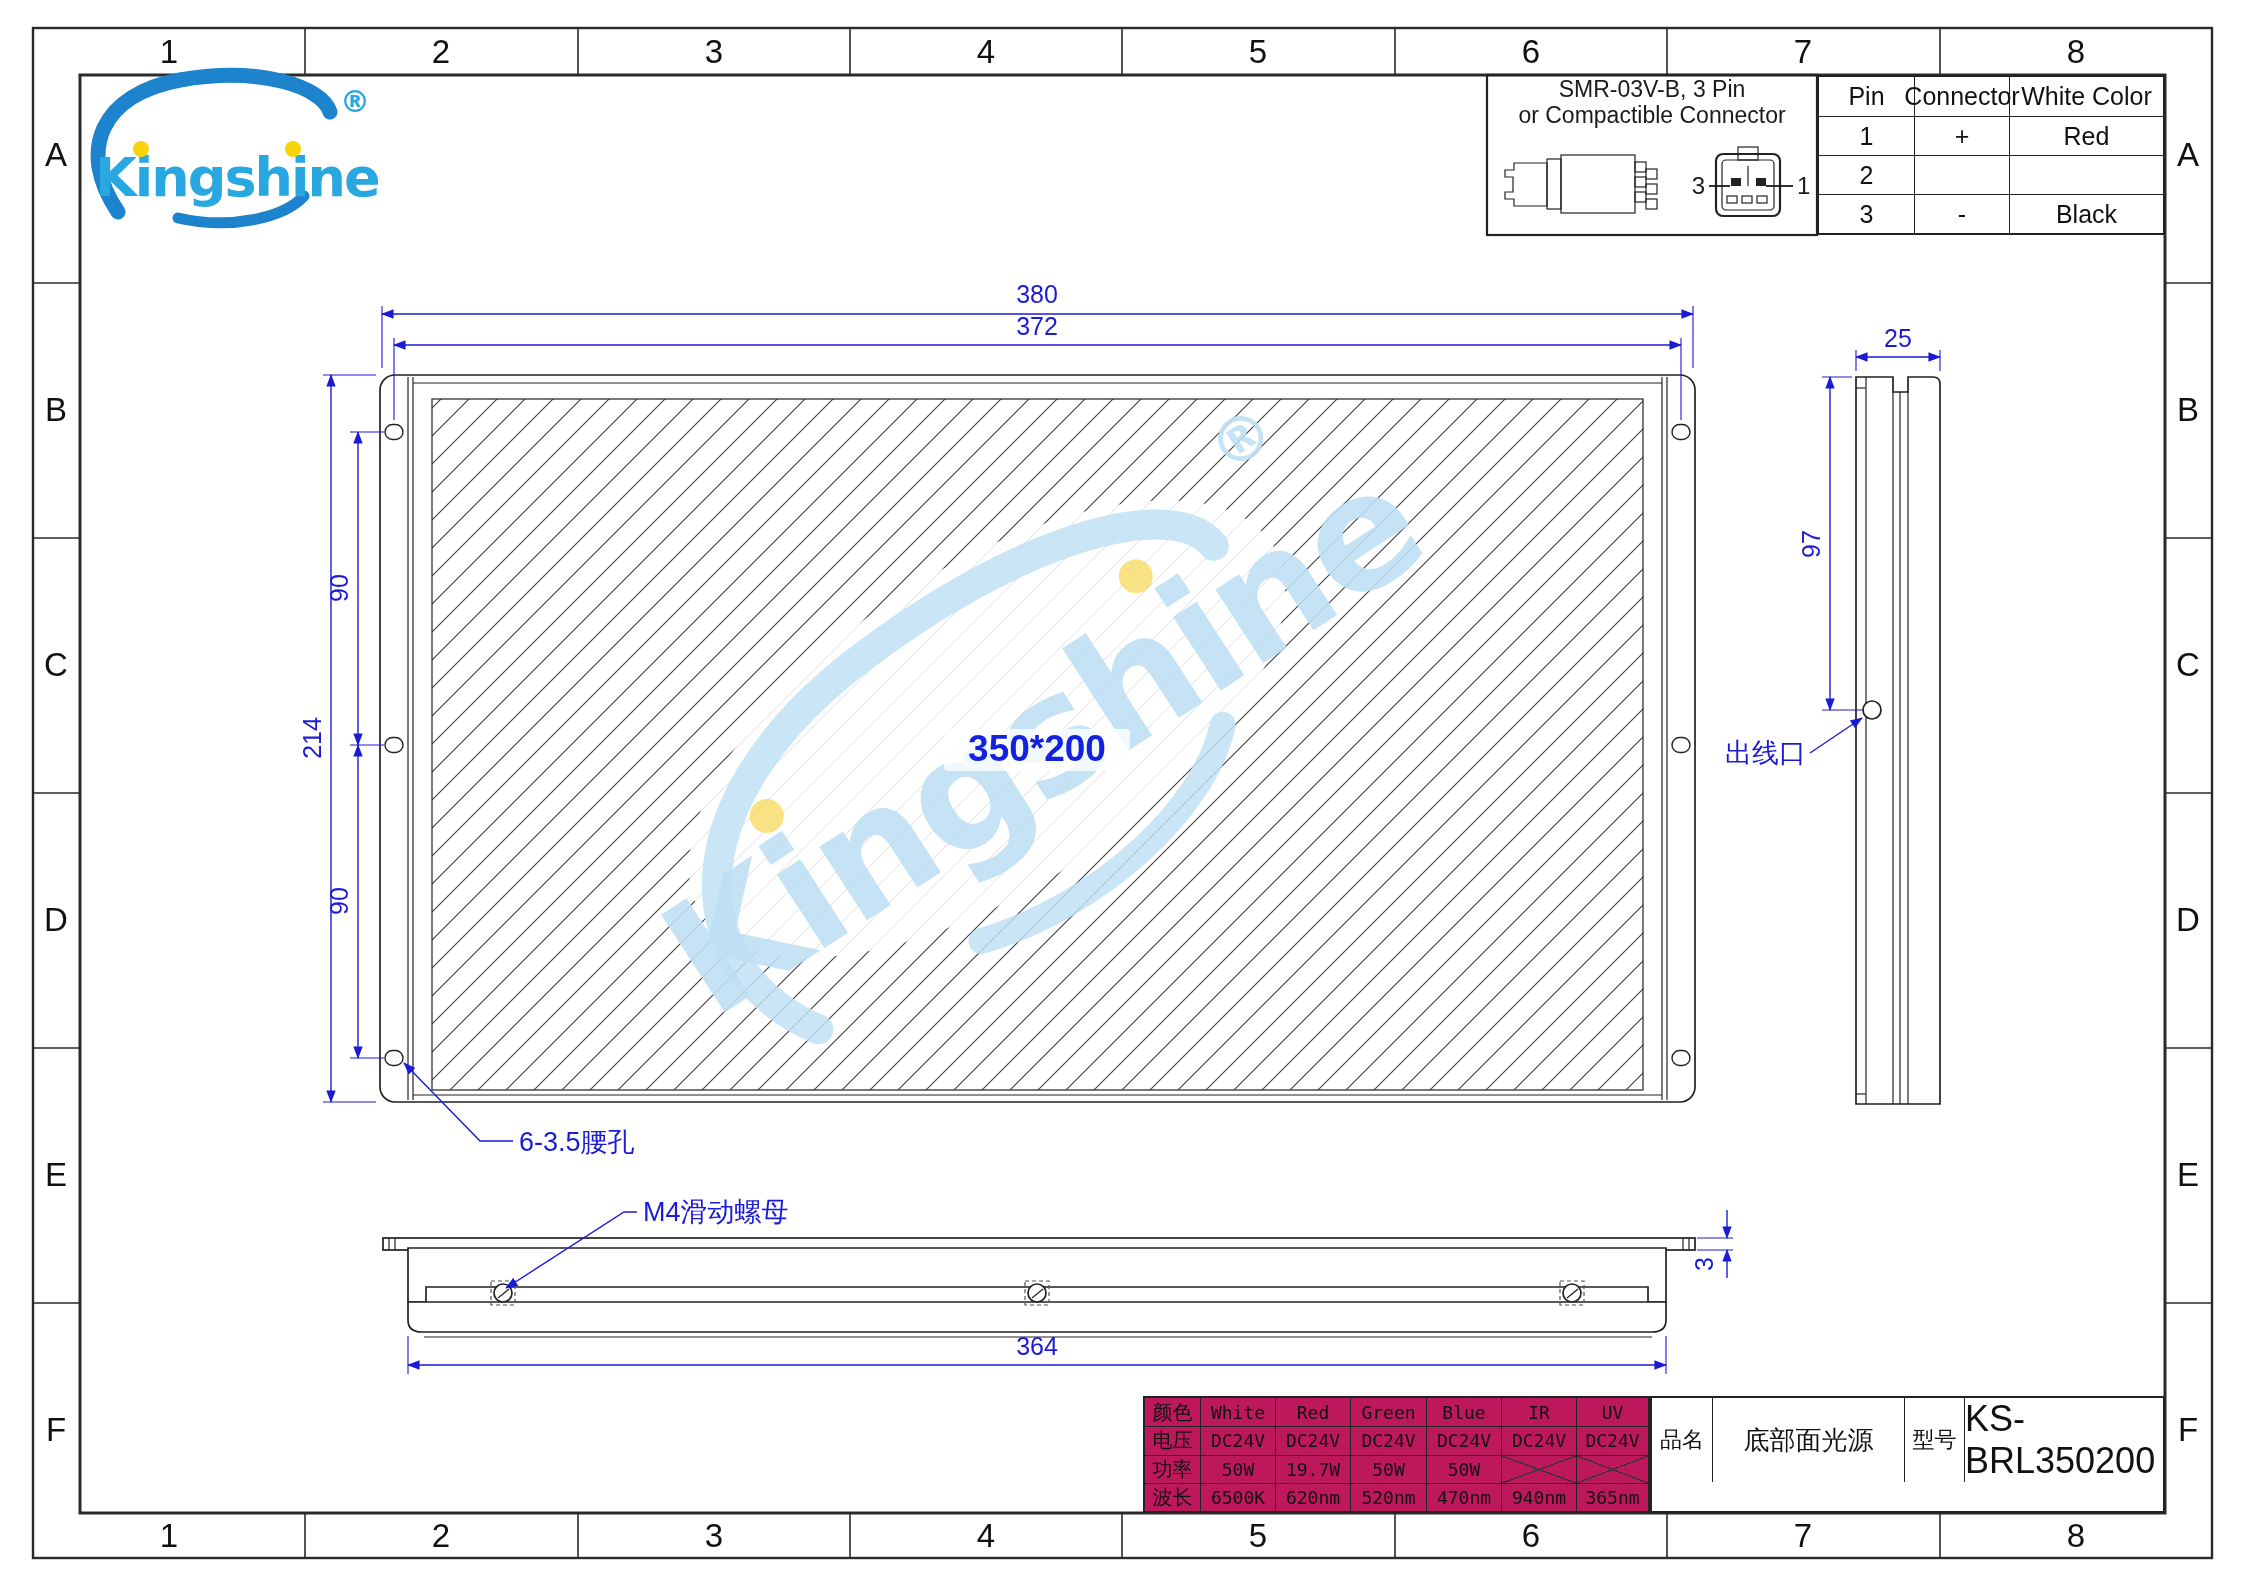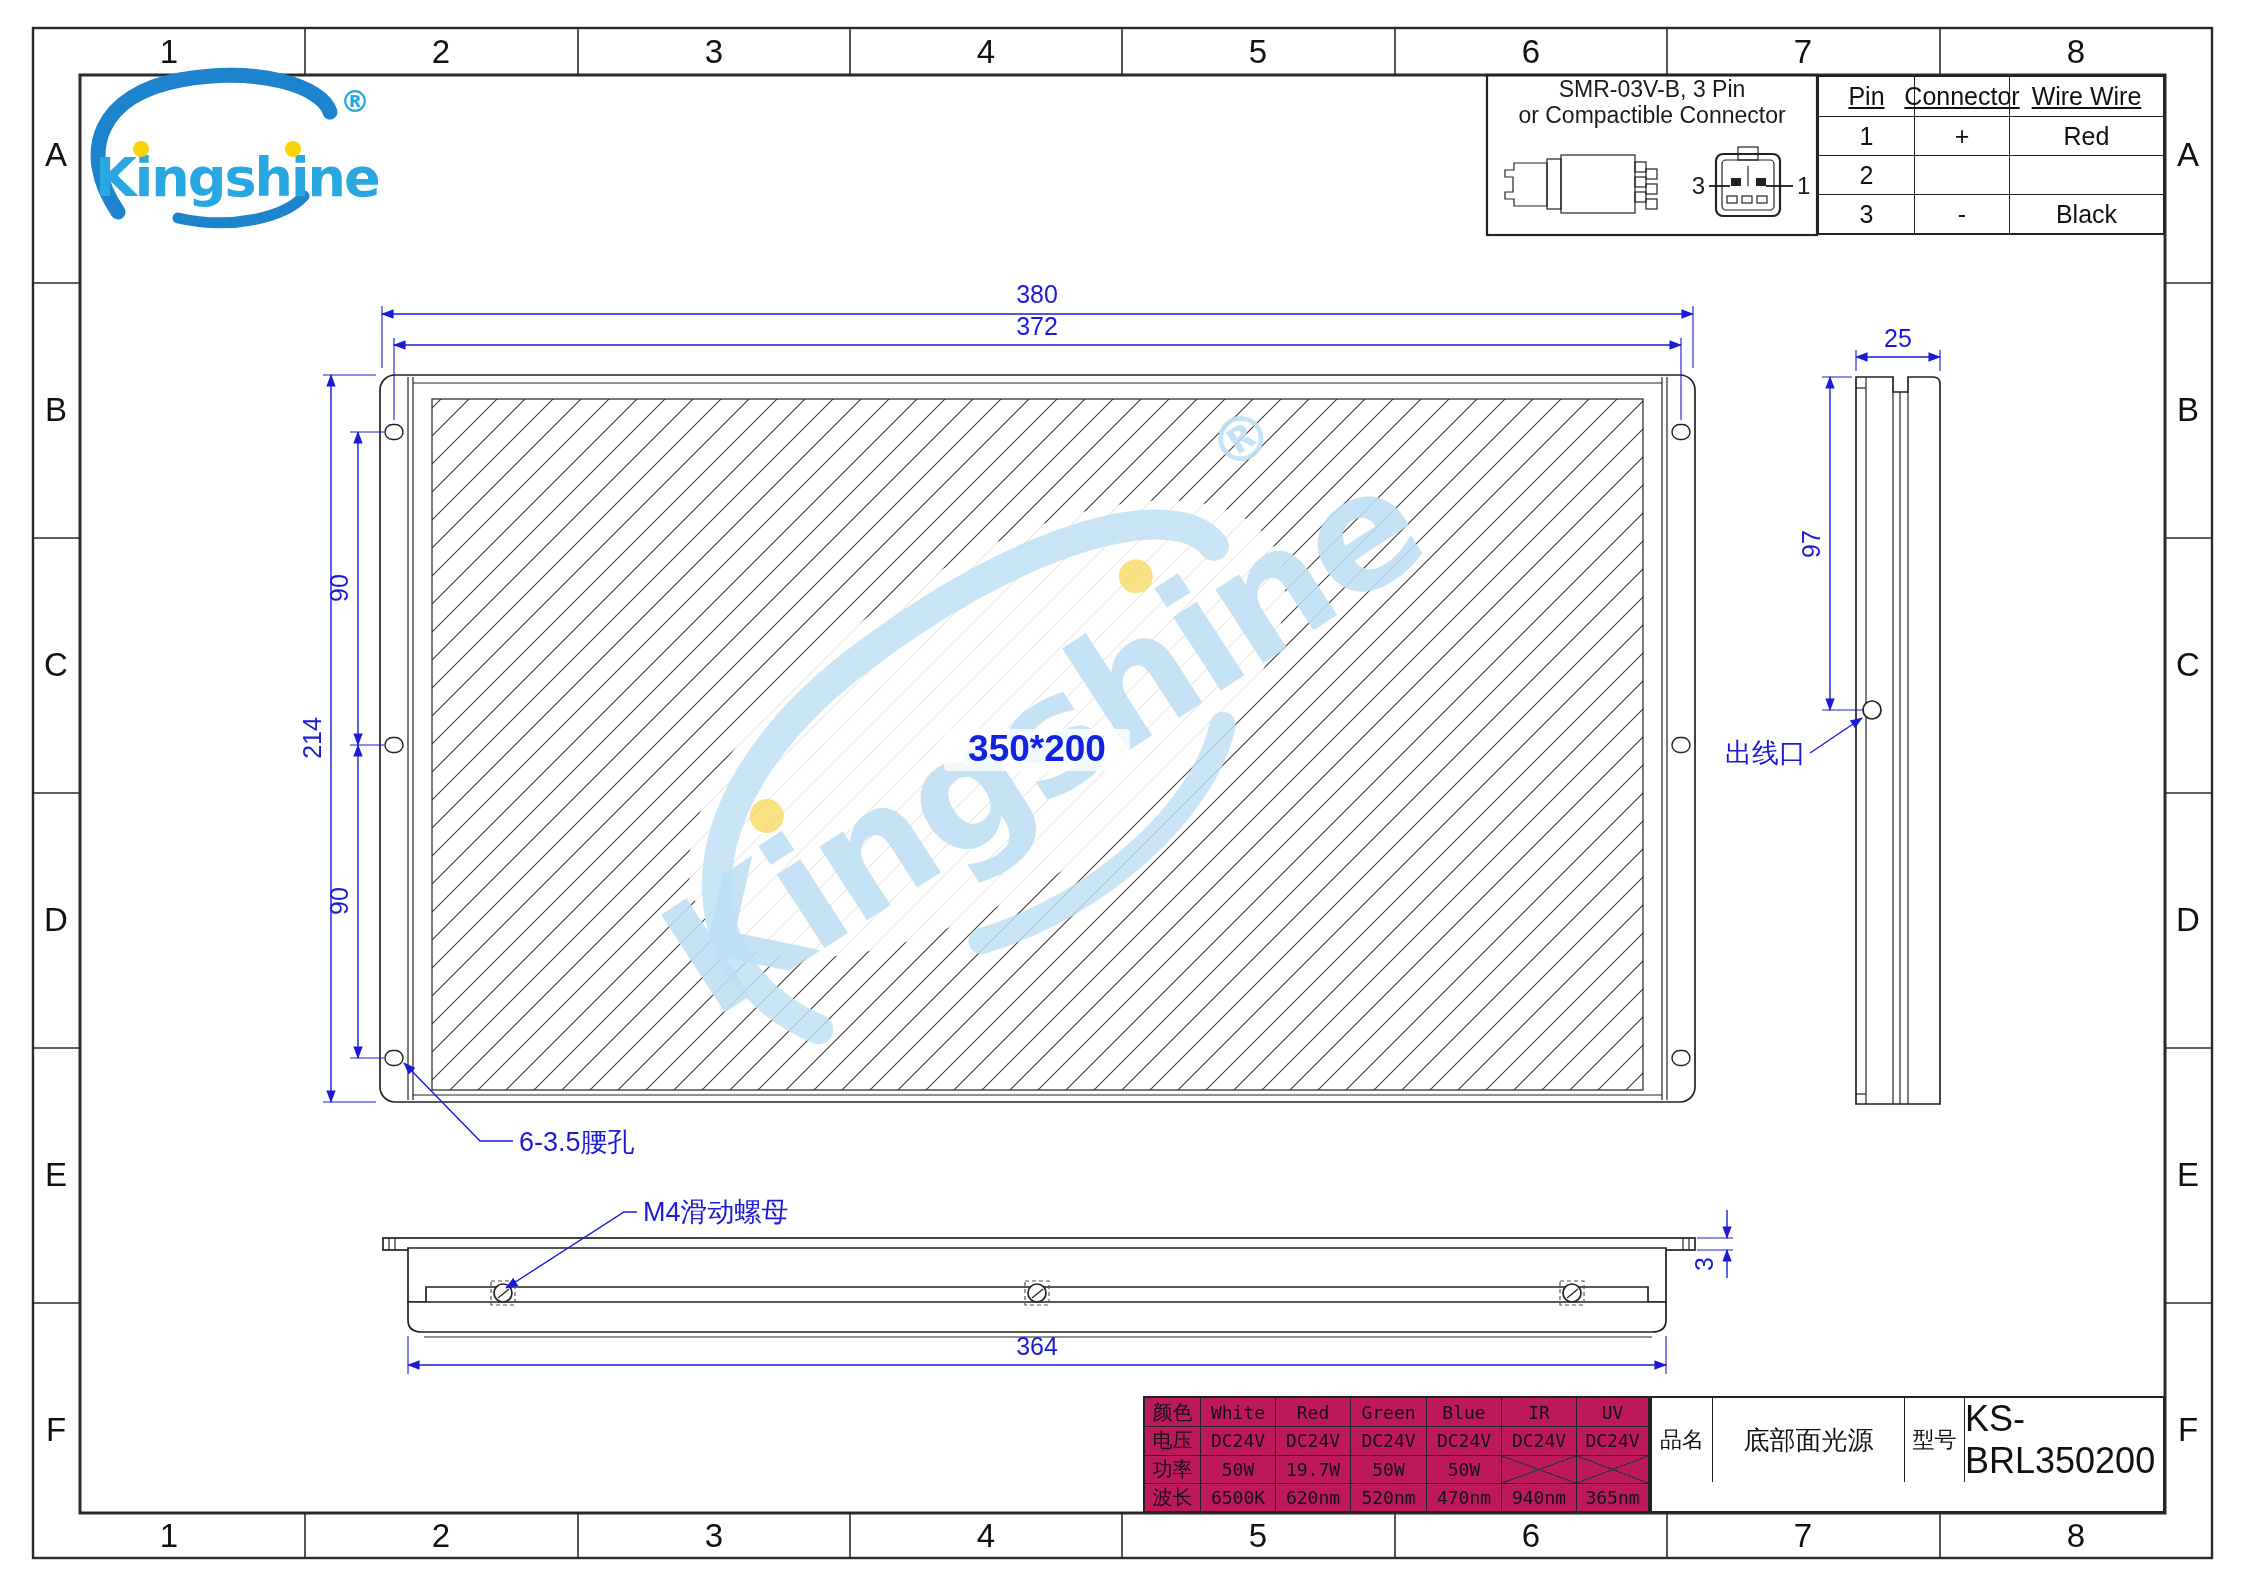--- a/index.html
+++ b/index.html
@@ -26,21 +26,21 @@
   .wmtxt{fill:#bfe0f4;font:bold 160px "DejaVu Sans",sans-serif;text-anchor:middle;letter-spacing:-4px;}
   .wmreg{fill:#bfe0f4;font:bold 62px "DejaVu Sans",sans-serif;}
 
   
   .pin-table{position:absolute;left:1817px;top:75px;width:348px;height:160px;box-sizing:border-box;
     display:grid;grid-template-columns:95px 95px 1fr;grid-template-rows:repeat(4,1fr);
     border:2px solid #222;background:#fff;}
   .pin-table .c{display:flex;align-items:center;justify-content:center;font-size:25px;color:#111;
     border-left:1.6px solid #222;border-top:1.6px solid #222;box-sizing:border-box;}
   .pin-table .nl{border-left:none;}
-  .pin-table .nt{border-top:none;text-decoration:underline;}
+  .pin-table .nt{border-top:none;}
 
   .spec-table{position:absolute;left:1143px;top:1396px;width:507px;height:117px;box-sizing:border-box;
     display:grid;grid-template-columns:55px 75px 75px 76px 75px 75px 1fr;grid-template-rows:repeat(4,1fr);
     border:2px solid #222;background:#be185d;}
   .spec-table .c{display:flex;align-items:center;justify-content:center;
     border-left:1.4px solid #222;border-top:1.4px solid #222;box-sizing:border-box;
     font-family:"DejaVu Sans Mono",monospace;font-size:18px;color:#111;overflow:hidden;}
   .spec-table .lab{font-family:"Liberation Sans",sans-serif;font-size:20px;}
   .spec-table .nl{border-left:none;}
   .spec-table .nt{border-top:none;}
@@ -295,21 +295,21 @@
       <path class="dim" d="M506,1288 L624,1212 L637,1212" marker-start="url(#arr)"></path>
       <text class="cntxt" x="643" y="1221">M4滑动螺母</text>
     </g>
   </g>
 </svg>
 
 
 <div class="pin-table">
   <div class="c nl nt">Pin</div>
   <div class="c nt">Connector</div>
-  <div class="c nt">Wire Wire</div>
+  <div class="c nt">White Color</div>
   <div class="c nl">1</div>
   <div class="c">+</div>
   <div class="c">Red</div>
   <div class="c nl">2</div>
   <div class="c"></div>
   <div class="c"></div>
   <div class="c nl">3</div>
   <div class="c">-</div>
   <div class="c">Black</div>
 </div>

